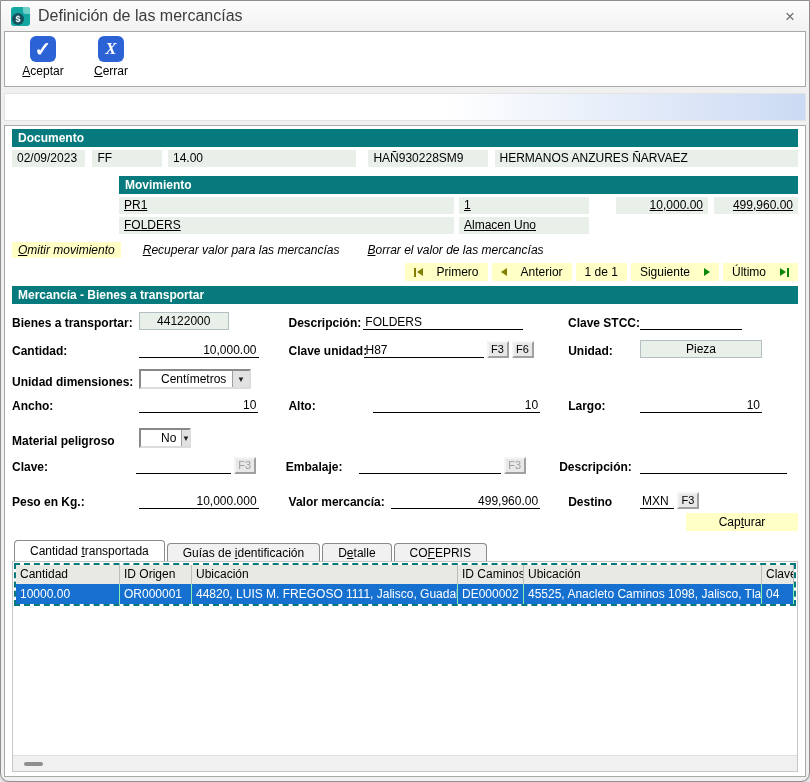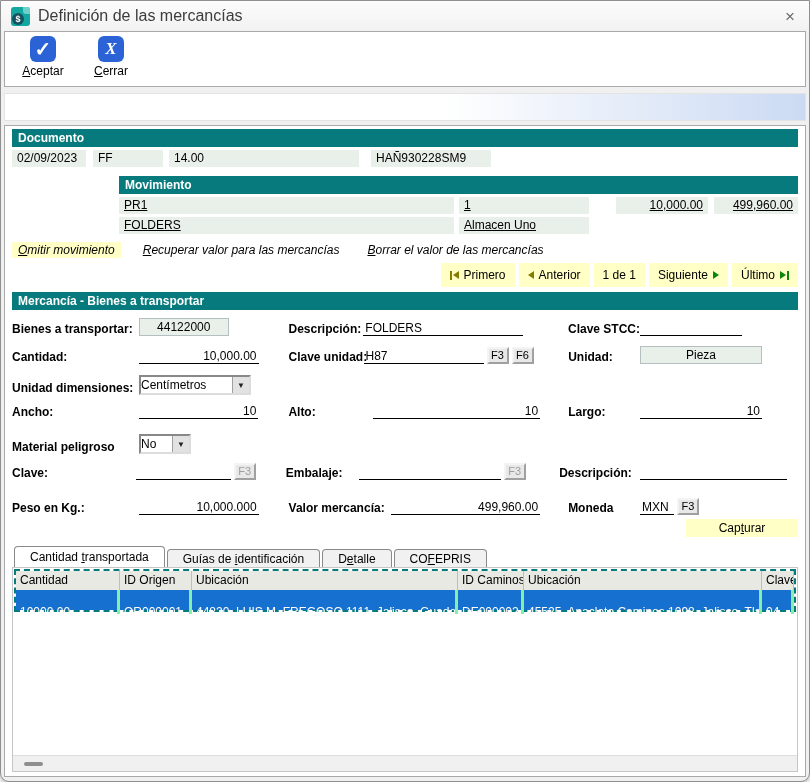--- a/index.html
+++ b/index.html
@@ -35,60 +35,60 @@
   .ro.num { text-align:right; }
   .doc-row { display:flex; margin-top:3px; }
   
   .mov { margin-left:107px; margin-top:9px; }
   .mov-row { display:flex; margin-top:3px;text-decoration:underline; }
   .btn-row { display:flex; align-items:center; gap:16px; margin-top:8px; }
   .flat-btn { padding:1px 6px; cursor:default;font-style:italic; }
   .flat-btn.yellow { background:#ffffc6; }
   
   .nav-row { display:flex; justify-content:flex-end; gap:4px; margin-top:5px; }
-  .nav-btn { background:#ffffc6; height:24px; display:flex; align-items:center; gap:5px; padding:0 9px; cursor:default; }
+  .nav-btn { background:#ffffc6; height:18px; display:flex; align-items:center; gap:14px; padding:0 9px; cursor:default; }
   .tri { width:0; height:0; border-top:4px solid transparent; border-bottom:4px solid transparent; display:inline-block; }
   .tri.l { border-right:6px solid #827f00; }
   .tri.r { border-left:6px solid #0a860a; }
   .bar { width:2px; height:9px; display:inline-block; }
   .bar.olive { background:#827f00; } .bar.green { background:#0a860a; }
   .icopair { display:flex; align-items:center; gap:1px; }
   
   .merc-hdr { margin-top:5px; }
   .frm-row { display:flex; align-items:flex-end; }
   .lbl { font-weight:bold; white-space:nowrap; }
   .l1 { width:127px; } .f1 { width:120px; }
   .l2 { margin-left:30px; width:75px; } .f2 { width:177px; }
   .l3 { margin-left:28px; width:72px; } .f3w { width:158px; flex:0 0 auto; }
   .uline { border-bottom:1px solid #000; height:16px; line-height:16px; padding:0 2px; overflow:hidden; white-space:nowrap; }
   .uline.num { text-align:right; }
   .grow { flex:1; }
   .fkey { width:22px; height:17px; margin-left:3px; background:#e8e8e8; border:2px outset #f4f4f4;
           font-size:11px; line-height:12px; text-align:center; flex:0 0 auto; cursor:default; }
   .fkey.disabled { color:#9e9e9e; }
   .combo { display:flex; border:2px inset #dcdcdc; background:#fff; height:20px; align-items:stretch; }
-  .combo .txt { padding:0 0; line-height:16px; flex:1; overflow:hidden; white-space:nowrap; }
+  .combo .txt { padding:0 20px; line-height:16px; flex:1; overflow:hidden; white-space:nowrap; }
   .combo .dd { width:17px; background:#e2e2e2; border-left:1px solid #9f9f9f; display:flex; align-items:center;
                justify-content:center; font-size:8px; color:#222; }
   .robox { background:#e9efe9; border:1px solid #b3bfc0; height:18px; line-height:16px; padding:0 4px;
            overflow:hidden; white-space:nowrap;text-align:center; }
   .capture-row { display:flex; justify-content:flex-end; margin-top:4px; }
   .capture-btn { width:112px; height:18px; line-height:18px; background:#ffffc6; text-align:center; cursor:default; }
   
   .tabs { display:flex; align-items:flex-end; margin-top:9px; padding-left:2px; }
   .tab { border:1px solid #8a8a8a; border-bottom:none; border-radius:4px 4px 0 0; background:#f1f1f1;
          padding:2px 15px 3px; margin-right:2px; height:18px; line-height:14px; cursor:default; white-space:nowrap; }
   .tab.active { background:#ffffff; height:21px; line-height:17px; position:relative; z-index:2; }
   
   .grid-panel { flex:1; border:1px solid #c6c6c6; position:relative; background:#fff; overflow:hidden; }
   .ants { border:2px dashed #067a7c; margin:1px; }
   .grid-header { display:flex; background:#e9e9e4; height:19px; }
   .gh { border-right:1px solid #bdbdbd; padding:0 4px; line-height:19px; overflow:hidden; white-space:nowrap; flex:0 0 auto; }
   .grid-row { display:flex; background:#1570d0; color:#fff; height:20px; }
-  .gc { border-right:3px solid #86efac; padding:12px 4px; line-height:20px; overflow:hidden; white-space:nowrap; flex:0 0 auto; }
+  .gc { border-right:1px solid #86efac; padding:0 4px; line-height:20px; overflow:hidden; white-space:nowrap; flex:0 0 auto; }
   .w0 { width:104px; } .w1 { width:72px; } .w2 { width:266px; } .w3 { width:66px; } .w4 { width:238px; } .w5 { flex:1 1 auto; }
   .hscroll { position:absolute; left:0; right:0; bottom:0; height:16px; background:#f0f0f0; border-top:1px solid #dedede; }
   .thumb { position:absolute; left:11px; top:6px; width:19px; height:4px; background:#8f8f8f; border-radius:2px; }
 </style>
 </head>
 <body>
 
 <div class="win">
 
   <div class="titlebar">
@@ -114,20 +114,21 @@
   <div class="banner"></div>
 
   <div class="content">
 
     <div class="sec-hdr">Documento</div>
     <div class="doc-row">
       <span class="ro" style="width:74px">02/09/2023</span>
       <span class="ro" style="width:70px;margin-left:7px">FF</span>
       <span class="ro" style="width:190px;margin-left:6px">14.00</span>
       <span class="ro" style="width:120px;margin-left:12px">HAÑ930228SM9</span>
+      <span class="ro" style="width:306px;margin-left:7px">HERMANOS ANZURES ÑARVAEZ</span>
     </div>
 
     <div class="mov">
       <div class="sec-hdr">Movimiento</div>
       <div class="mov-row">
         <span class="ro" style="width:335px">PR1</span>
         <span class="ro" style="width:130px;margin-left:5px">1</span>
         <span class="grow"></span>
         <span class="ro num" style="width:92px">10,000.00</span>
         <span class="ro num" style="width:84px;margin-left:6px">499,960.00</span>
@@ -260,21 +261,21 @@
 
     <div class="frm-row" style="margin-top:18px">
       <span class="lbl l1">Peso en Kg.:</span>
       <span class="f1">
           <span class="uline num" style="display:block">10,000.000</span>
         </span>
       <span class="lbl l2" style="width:103px">Valor mercancía:</span>
       <span class="f2" style="width:149px">
           <span class="uline num" style="display:block">499,960.00</span>
         </span>
-      <span class="lbl l3">Moneda</span>
+      <span class="lbl l3">Destino</span>
       <span class="f3w" style="display:flex;align-items:flex-end">
         <span class="uline" style="width:34px">MXN</span>
         <span class="fkey">F3</span>
       </span>
     </div>
 
     <div class="capture-row">
       <span class="capture-btn"><span>Cap</span><span class="ul">t</span><span>urar</span></span>
     </div>
 

